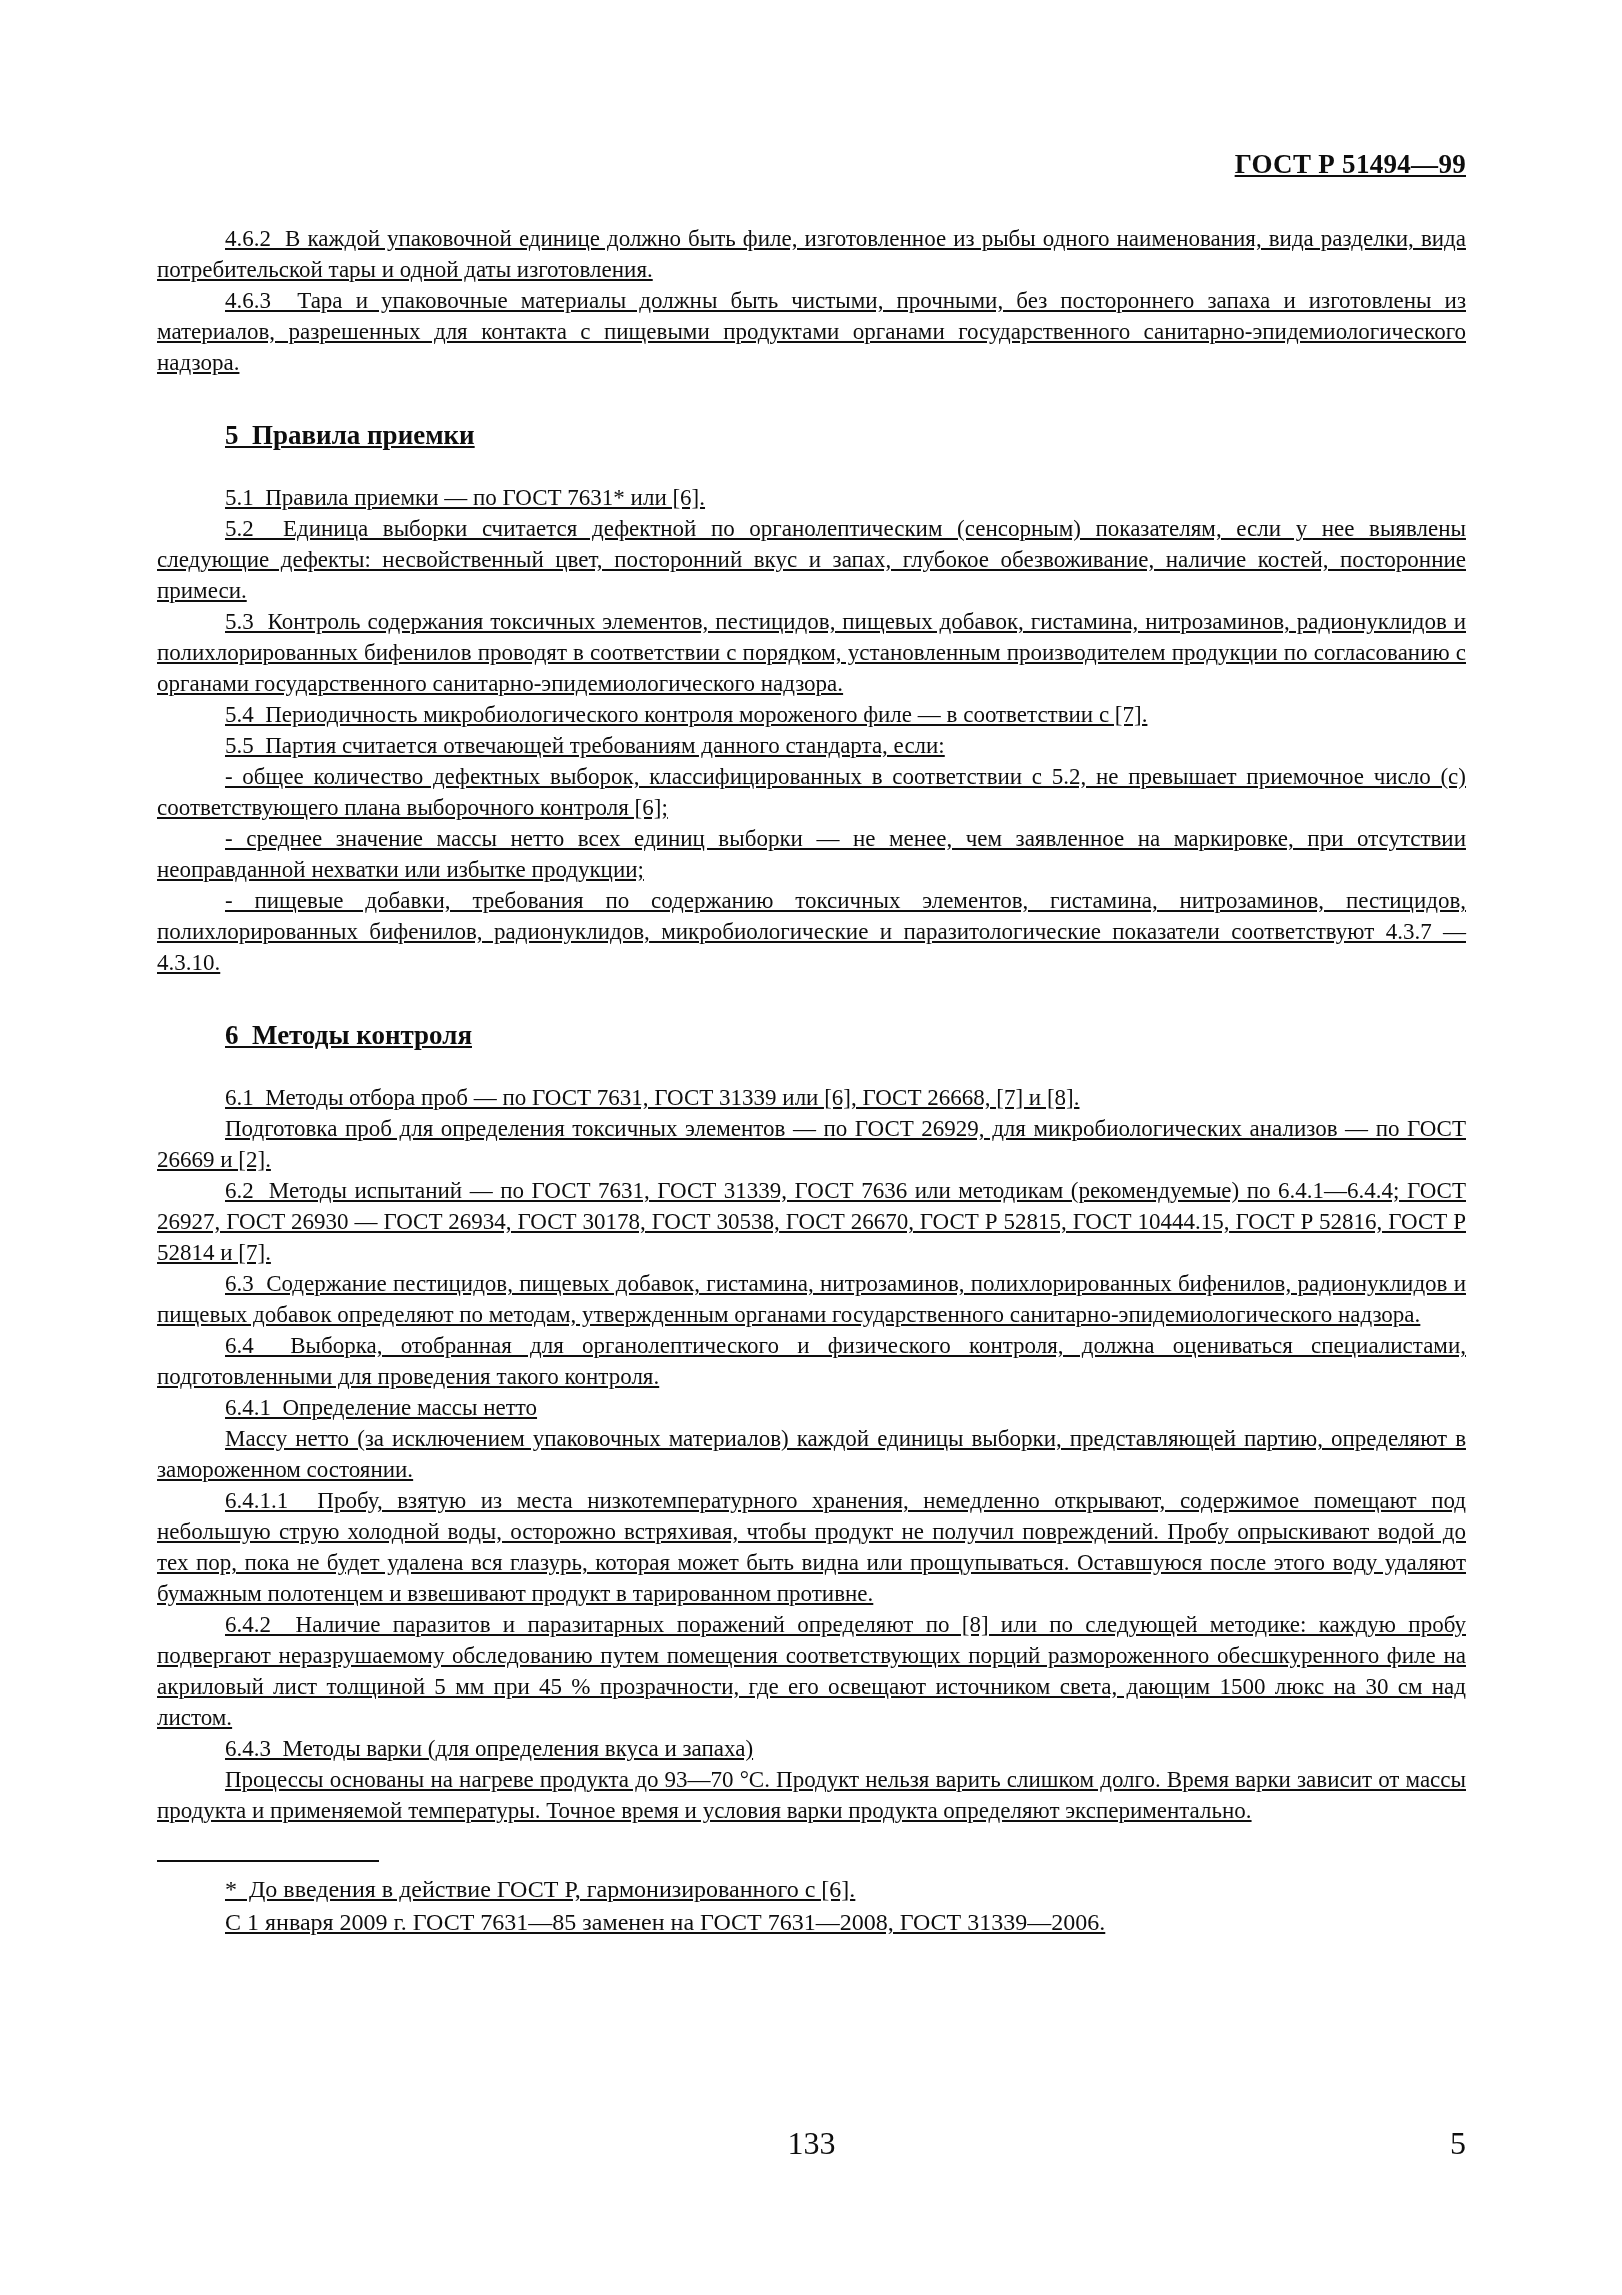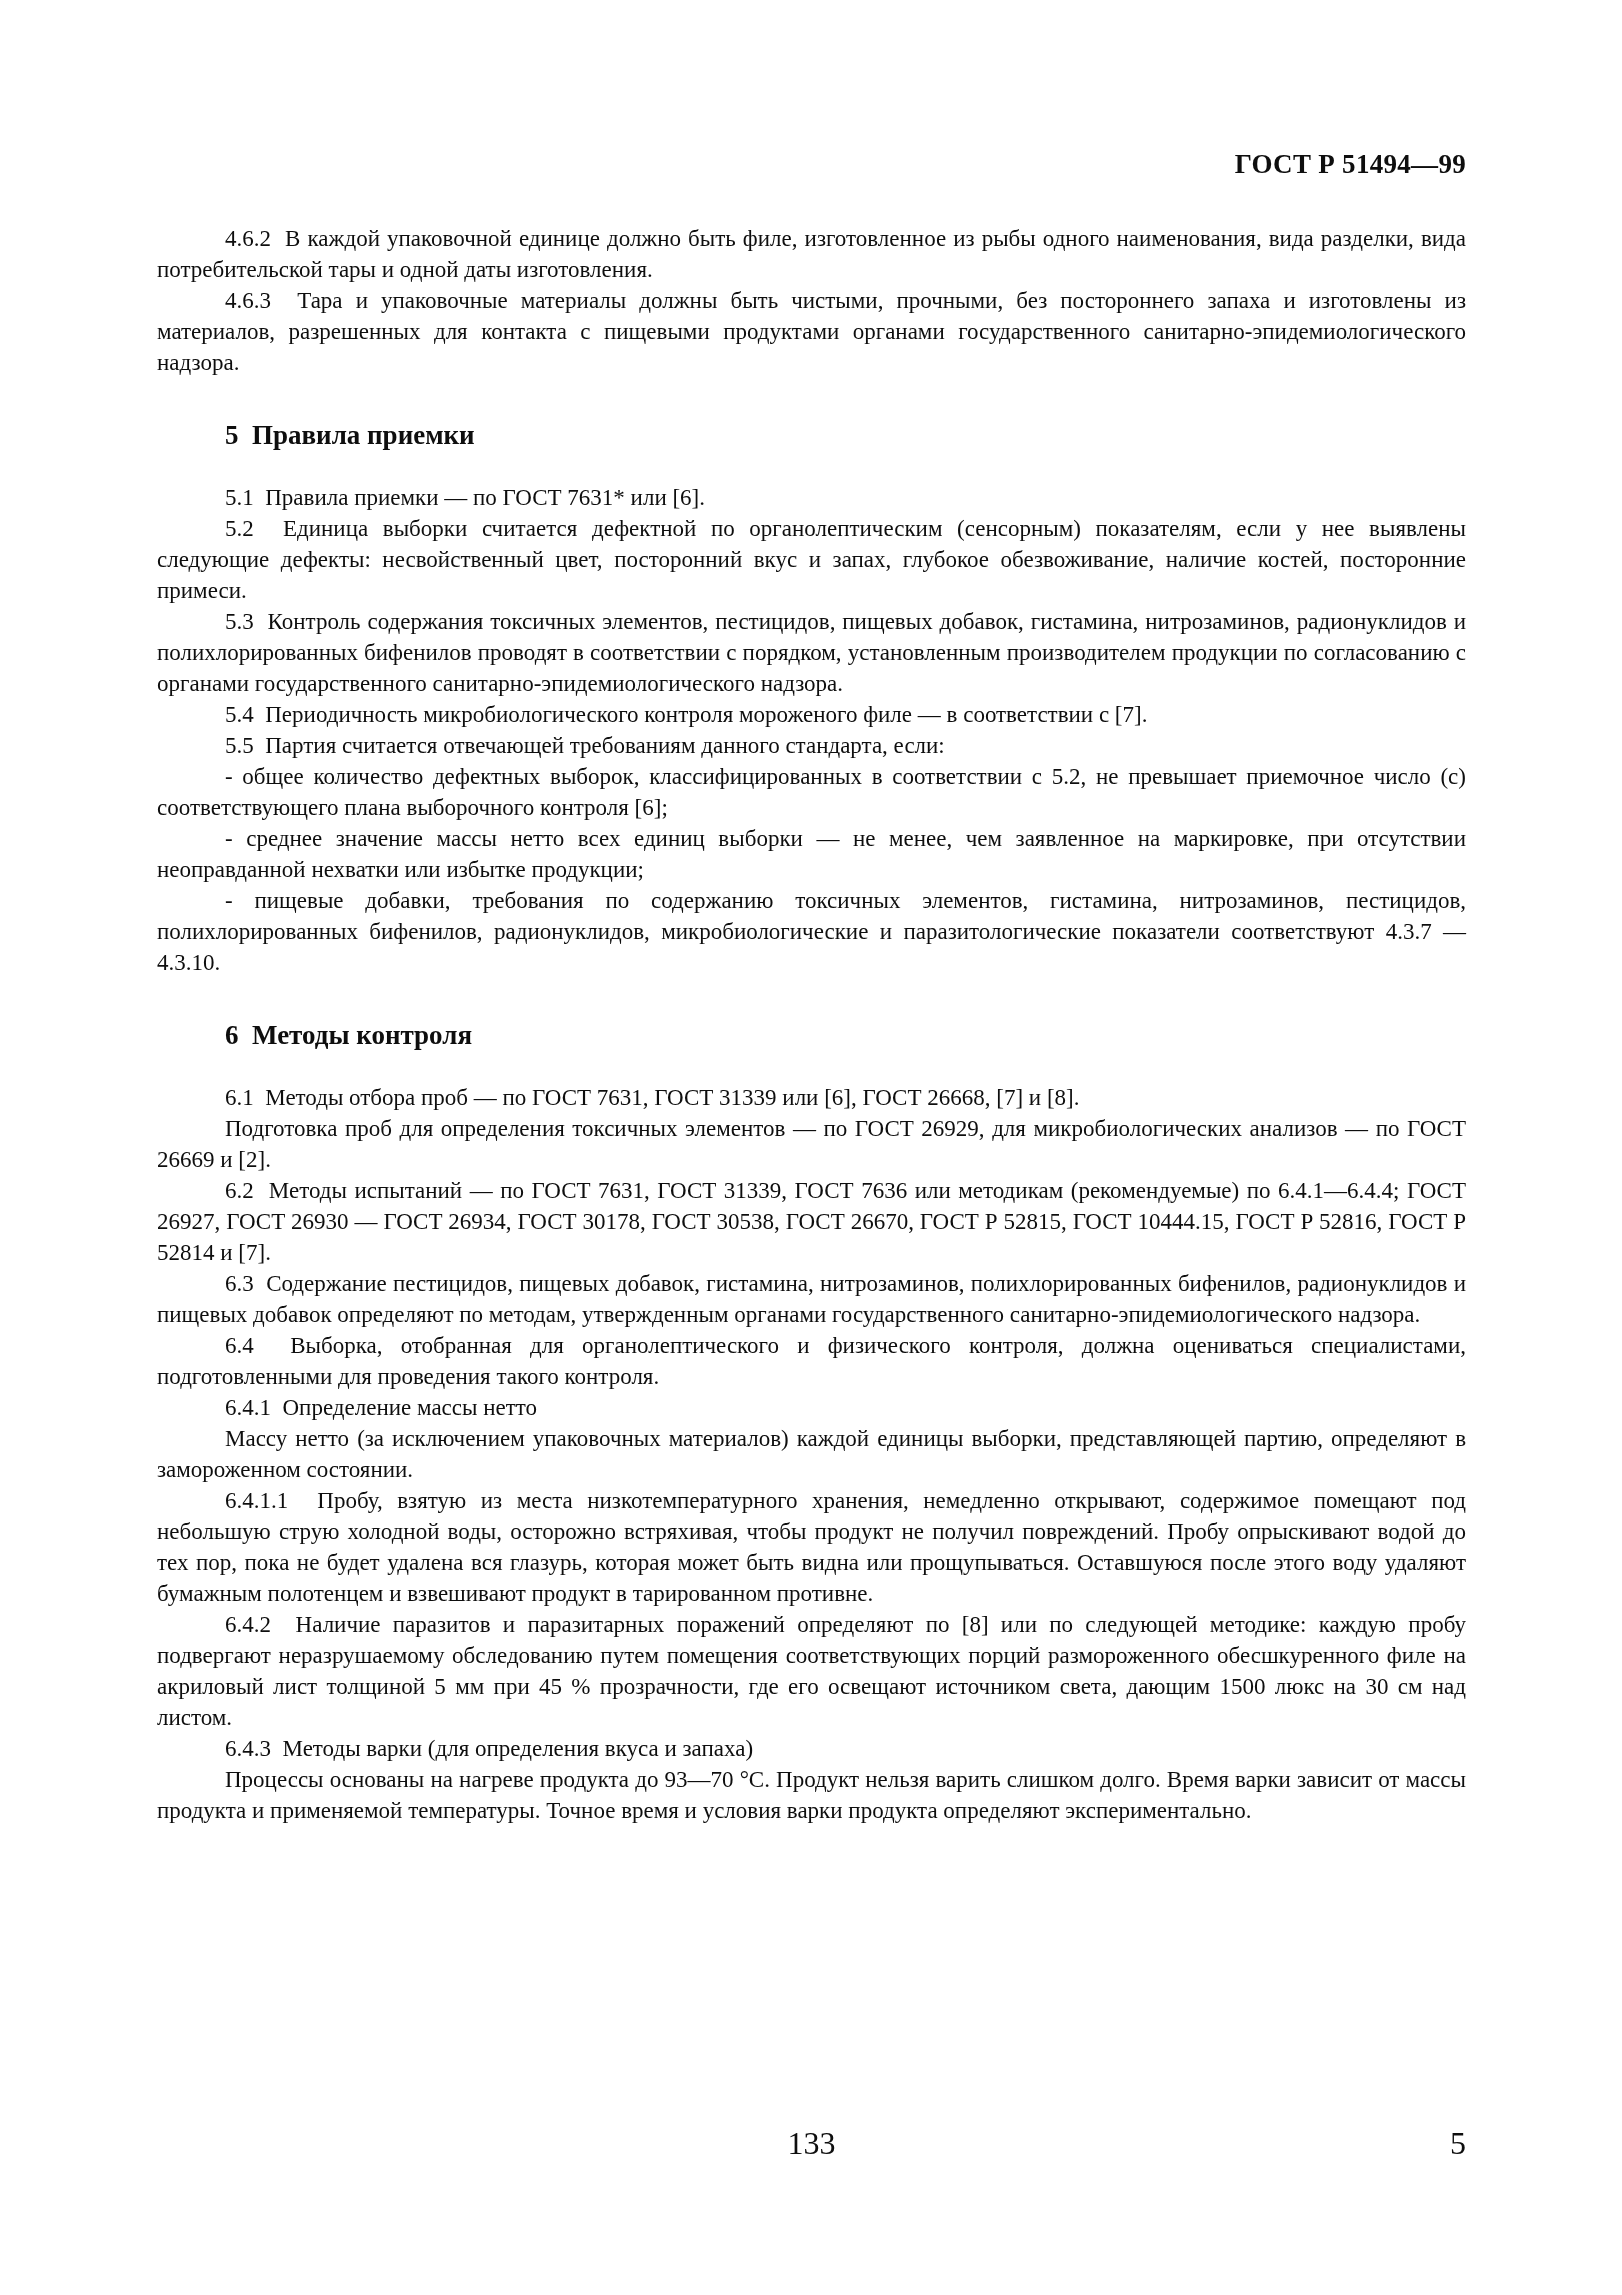--- a/index.html
+++ b/index.html
@@ -11,20 +11,21 @@
     background: #ffffff;
     color: #0e0e0e;
     font-family: "Liberation Serif", "DejaVu Serif", serif;
     overflow: hidden;
   }
   .page {
     position: relative;
     width: 1623px;
     height: 2295px;
     padding: 149px 157px 0 157px;
+    text-decoration: underline;
   }
   .doc-header {
     text-align: right;
     font-size: 27px;
     font-weight: 700;
     letter-spacing: 0.3px;
     margin-bottom: 43px;
   }
   .body-text p {
     margin: 0;
@@ -101,20 +102,25 @@
     <p>6.3&nbsp;&nbsp;Содержание пестицидов, пищевых добавок, гистамина, нитрозаминов, полихлорированных бифенилов, радионуклидов и пищевых добавок определяют по методам, утвержденным органами государственного санитарно-эпидемиологического надзора.</p>
     <p>6.4&nbsp;&nbsp;Выборка, отобранная для органолептического и физического контроля, должна оцениваться специалистами, подготовленными для проведения такого контроля.</p>
     <p>6.4.1&nbsp;&nbsp;Определение массы нетто</p>
     <p>Массу нетто (за исключением упаковочных материалов) каждой единицы выборки, представляющей партию, определяют в замороженном состоянии.</p>
     <p>6.4.1.1&nbsp;&nbsp;Пробу, взятую из места низкотемпературного хранения, немедленно открывают, содержимое помещают под небольшую струю холодной воды, осторожно встряхивая, чтобы продукт не получил повреждений. Пробу опрыскивают водой до тех пор, пока не будет удалена вся глазурь, которая может быть видна или прощупываться. Оставшуюся после этого воду удаляют бумажным полотенцем и взвешивают продукт в тарированном противне.</p>
     <p>6.4.2&nbsp;&nbsp;Наличие паразитов и паразитарных поражений определяют по [8] или по следующей методике: каждую пробу подвергают неразрушаемому обследованию путем помещения соответствующих порций размороженного обесшкуренного филе на акриловый лист толщиной 5 мм при 45 % прозрачности, где его освещают источником света, дающим 1500 люкс на 30 см над листом.</p>
     <p>6.4.3&nbsp;&nbsp;Методы варки (для определения вкуса и запаха)</p>
     <p>Процессы основаны на нагреве продукта до 93—70 °С. Продукт нельзя варить слишком долго. Время варки зависит от массы продукта и применяемой температуры. Точное время и условия варки продукта определяют экспериментально.</p>
   </div>
 
+  <div class="footnote">
+    <div class="footnote-rule"></div>
+    <p>*&nbsp;&nbsp;До введения в действие ГОСТ Р, гармонизированного с [6].</p>
+    <p>С 1 января 2009 г. ГОСТ 7631—85 заменен на ГОСТ 7631—2008, ГОСТ 31339—2006.</p>
+  </div>
 
   <div class="footer">
     <span class="footer-center">133</span>
     <span class="footer-right">5</span>
   </div>
 
 </div>
 
 
 </body></html>

